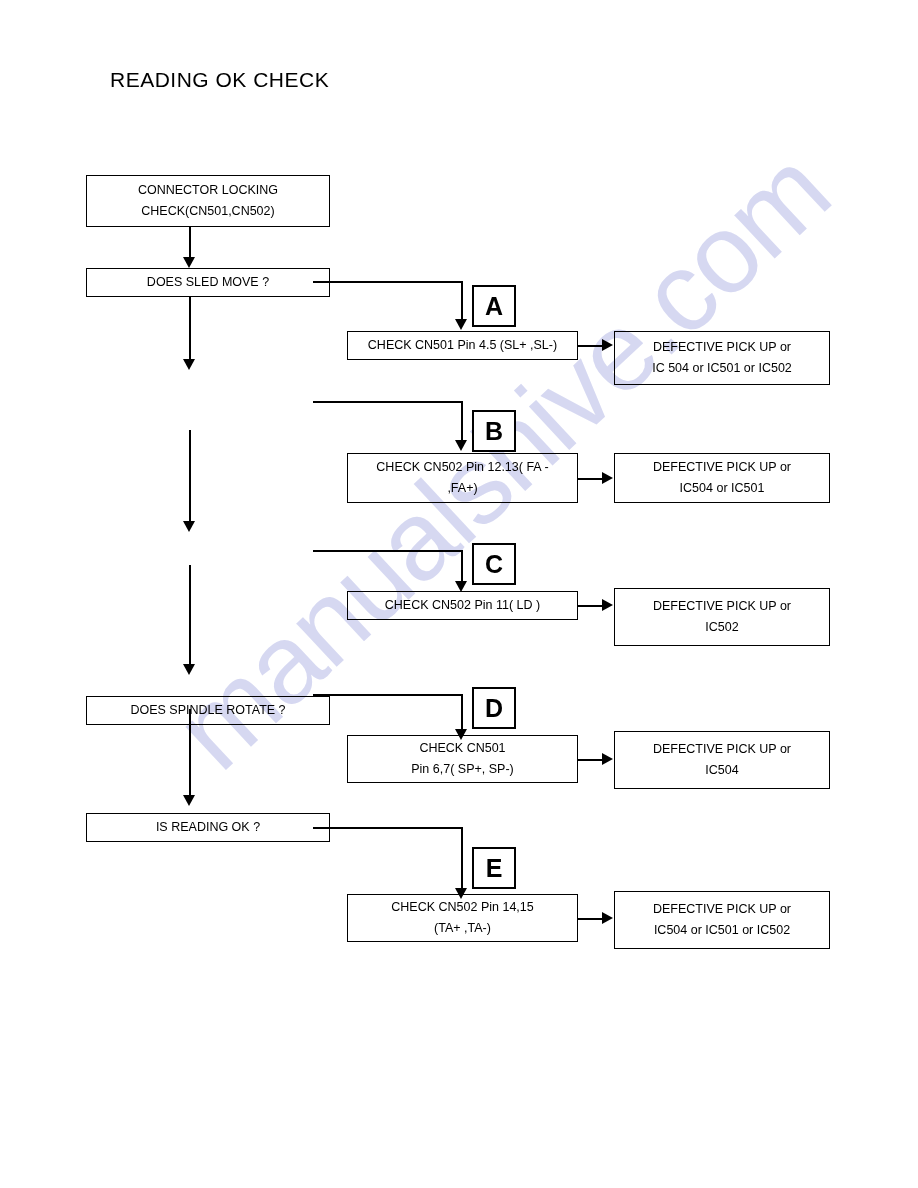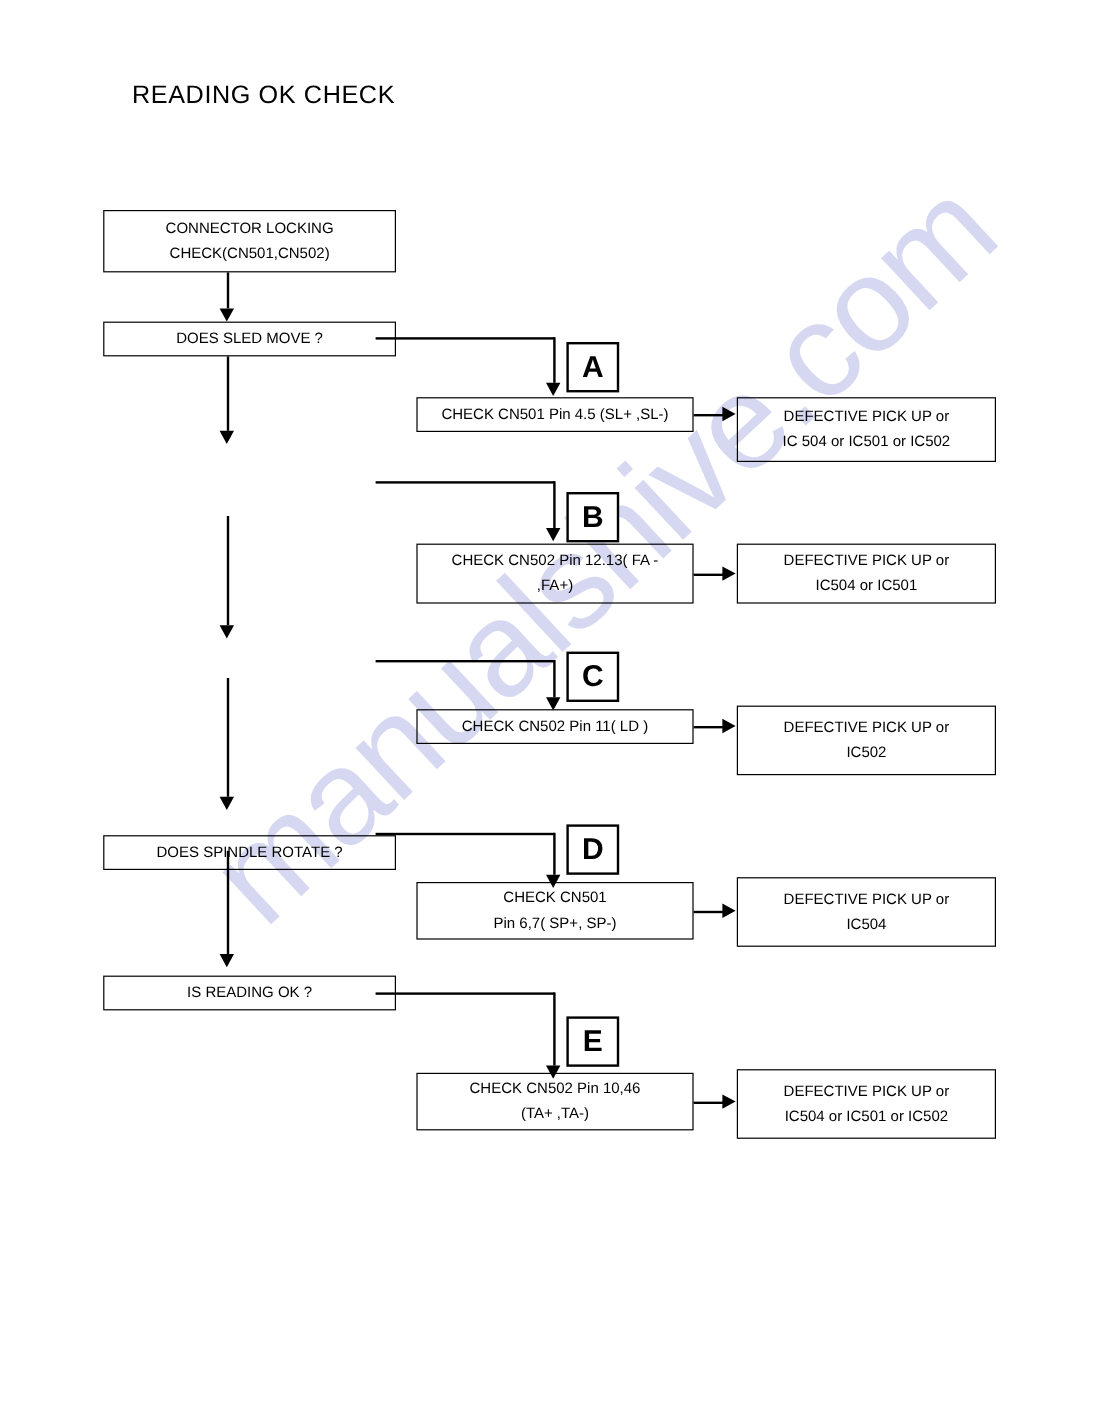--- a/index.html
+++ b/index.html
@@ -234,21 +234,21 @@
   <div class="box left" style="top:813px; height:29px;">
     <span class="ln">IS READING OK ?</span>
   </div>
   <div class="hline" style="left:313px; top:827px; width:149px;"></div>
   <div class="vline" style="left:461px; top:827px; height:61px;"></div>
   <div class="arrowhead down" style="left:455px; top:888px;"></div>
   <div class="tag" style="left:472px; top:847px;">
     <span>E</span>
   </div>
   <div class="box check two-line" style="top:894px; height:48px;">
-    <span class="ln">CHECK CN502 Pin 10,46</span>
+    <span class="ln">CHECK CN502 Pin 14,15</span>
     <span class="ln">(TA+ ,TA-)</span>
   </div>
   <div class="hline" style="left:578px; top:918px; width:26px;"></div>
   <div class="arrowhead right" style="left:602px; top:912px;"></div>
   <div class="box def two-line" style="top:891px; height:58px;">
     <span class="ln">DEFECTIVE PICK UP or</span>
     <span class="ln">IC504 or  IC501  or  IC502</span>
   </div>
 
 </div>

